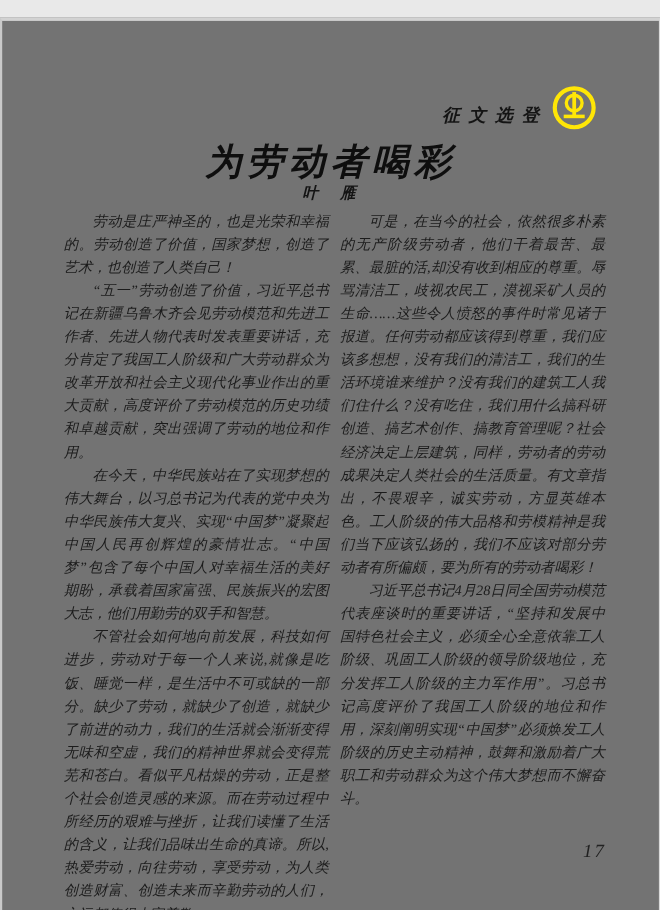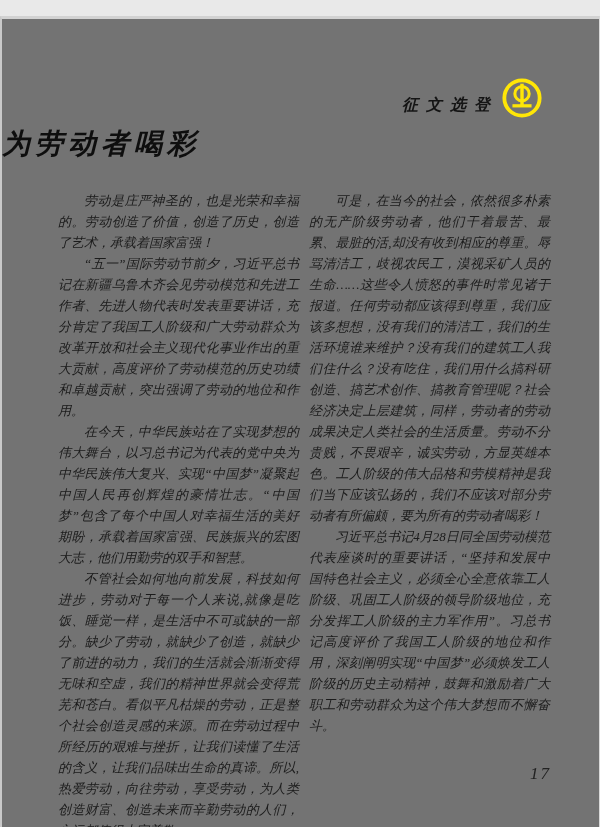--- a/index.html
+++ b/index.html
@@ -41,22 +41,22 @@
   .logo {
     width: 42px;
     height: 42px;
     display: block;
   }
   .title {
     position: absolute;
     top: 106px;
     left: 0;
     width: 100%;
-    text-align: left;
-    font-size: 28px;
+    text-align: center;
+    font-size: 33px;
     font-weight: 900;
     letter-spacing: 5px;
     color: #0e0e0e;
   }
   .author {
     position: absolute;
     top: 148px;
     left: 0;
     width: 100%;
     text-align: center;
@@ -109,31 +109,32 @@
         <circle cx="22" cy="22" r="18.5" fill="none" stroke="#ffe606" stroke-width="4"></circle>
         <circle cx="22" cy="17.5" r="7.5" fill="none" stroke="#ffe606" stroke-width="3.2"></circle>
         <rect x="20.2" y="7" width="3.6" height="24" fill="#ffe606"></rect>
         <rect x="12" y="28.5" width="20" height="3.4" fill="#ffe606"></rect>
       </svg>
     </span>
   </div>
 
   <div class="title">为劳动者喝彩</div>
 
+  <div class="author">叶　雁</div>
 
   <div class="columns">
     <div class="col">
-      <p>劳动是庄严神圣的，也是光荣和幸福的。劳动创造了价值，创造了历史，创造了艺术，承载着国家富强！</p>
-      <p>“五一”国际劳动节前夕，习近平总书记在新疆乌鲁木齐会见劳动模范和先进工作者、先进人物代表时发表重要讲话，充分肯定了我国工人阶级和广大劳动群众为改革开放和社会主义现代化事业作出的重大贡献，高度评价了劳动模范的历史功绩和卓越贡献，突出强调了劳动的地位和作用。</p>
+      <p>劳动是庄严神圣的，也是光荣和幸福的。劳动创造了价值，国家梦想，创造了艺术，也创造了人类自己！</p>
+      <p>“五一”劳动创造了价值，习近平总书记在新疆乌鲁木齐会见劳动模范和先进工作者、先进人物代表时发表重要讲话，充分肯定了我国工人阶级和广大劳动群众为改革开放和社会主义现代化事业作出的重大贡献，高度评价了劳动模范的历史功绩和卓越贡献，突出强调了劳动的地位和作用。</p>
       <p>在今天，中华民族站在了实现梦想的伟大舞台，以习总书记为代表的党中央为中华民族伟大复兴、实现“中国梦”凝聚起中国人民再创辉煌的豪情壮志。“中国梦”包含了每个中国人对幸福生活的美好期盼，承载着国家富强、民族振兴的宏图大志，他们用勤劳的双手和智慧。</p>
       <p>不管社会如何地向前发展，科技如何进步，劳动对于每一个人来说,就像是吃饭、睡觉一样，是生活中不可或缺的一部分。缺少了劳动，就缺少了创造，就缺少了前进的动力，我们的生活就会渐渐变得无味和空虚，我们的精神世界就会变得荒芜和苍白。看似平凡枯燥的劳动，正是整个社会创造灵感的来源。而在劳动过程中所经历的艰难与挫折，让我们读懂了生活的含义，让我们品味出生命的真谛。所以,热爱劳动，向往劳动，享受劳动，为人类创造财富、创造未来而辛勤劳动的人们，永远都值得大家尊敬。</p>
 
     </div>
     <div class="col">
-      <p>可是，在当今的社会，依然很多朴素的无产阶级劳动者，他们干着最苦、最累、最脏的活,却没有收到相应的尊重。辱骂清洁工，歧视农民工，漠视采矿人员的生命……这些令人愤怒的事件时常见诸于报道。任何劳动都应该得到尊重，我们应该多想想，没有我们的清洁工，我们的生活环境谁来维护？没有我们的建筑工人我们住什么？没有吃住，我们用什么搞科研创造、搞艺术创作、搞教育管理呢？社会经济决定上层建筑，同样，劳动者的劳动成果决定人类社会的生活质量。劳动不分贵贱，不畏艰辛，诚实劳动，方显英雄本色。工人阶级的伟大品格和劳模精神是我们当下应该弘扬的，我们不应该对部分劳动者有所偏颇，要为所有的劳动者喝彩！</p>
+      <p>可是，在当今的社会，依然很多朴素的无产阶级劳动者，他们干着最苦、最累、最脏的活,却没有收到相应的尊重。辱骂清洁工，歧视农民工，漠视采矿人员的生命……这些令人愤怒的事件时常见诸于报道。任何劳动都应该得到尊重，我们应该多想想，没有我们的清洁工，我们的生活环境谁来维护？没有我们的建筑工人我们住什么？没有吃住，我们用什么搞科研创造、搞艺术创作、搞教育管理呢？社会经济决定上层建筑，同样，劳动者的劳动成果决定人类社会的生活质量。有文章指出，不畏艰辛，诚实劳动，方显英雄本色。工人阶级的伟大品格和劳模精神是我们当下应该弘扬的，我们不应该对部分劳动者有所偏颇，要为所有的劳动者喝彩！</p>
       <p>习近平总书记4月28日同全国劳动模范代表座谈时的重要讲话，“坚持和发展中国特色社会主义，必须全心全意依靠工人阶级、巩固工人阶级的领导阶级地位，充分发挥工人阶级的主力军作用”。习总书记高度评价了我国工人阶级的地位和作用，深刻阐明实现“中国梦”必须焕发工人阶级的历史主动精神，鼓舞和激励着广大职工和劳动群众为这个伟大梦想而不懈奋斗。</p>
 
     </div>
   </div>
 
   <div class="page-number">17</div>
 
 </div>
 
 </body></html>

